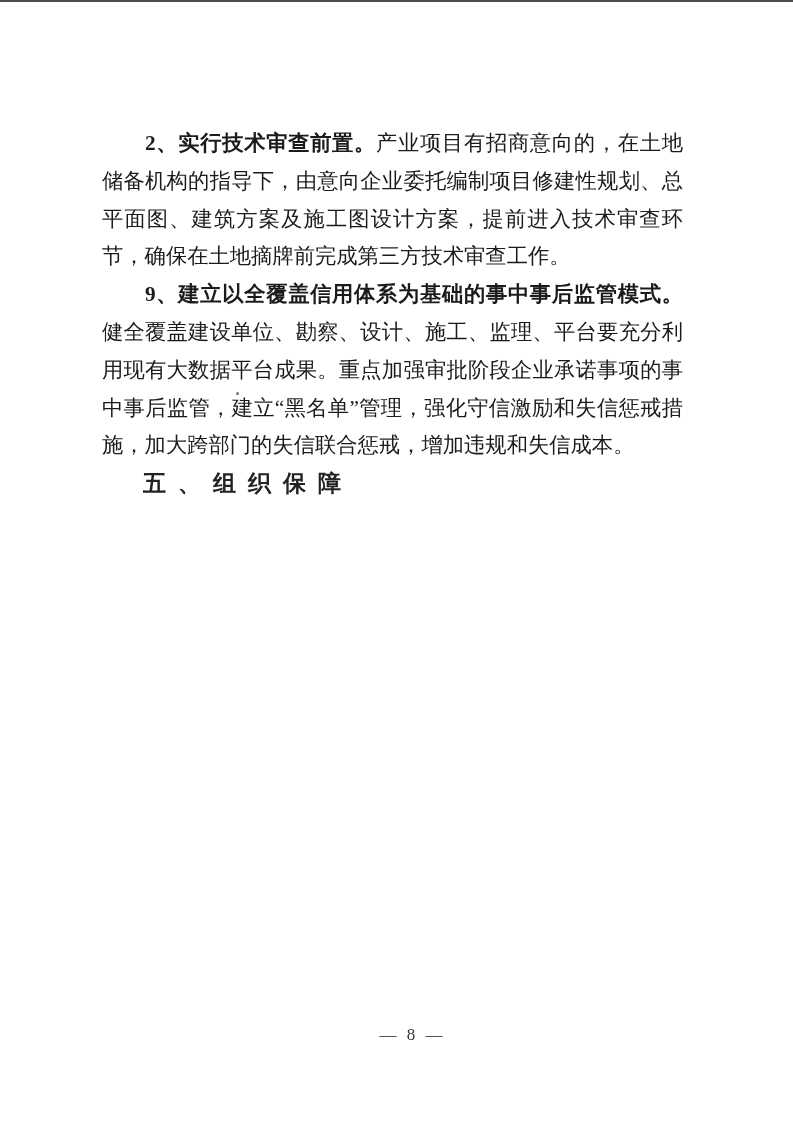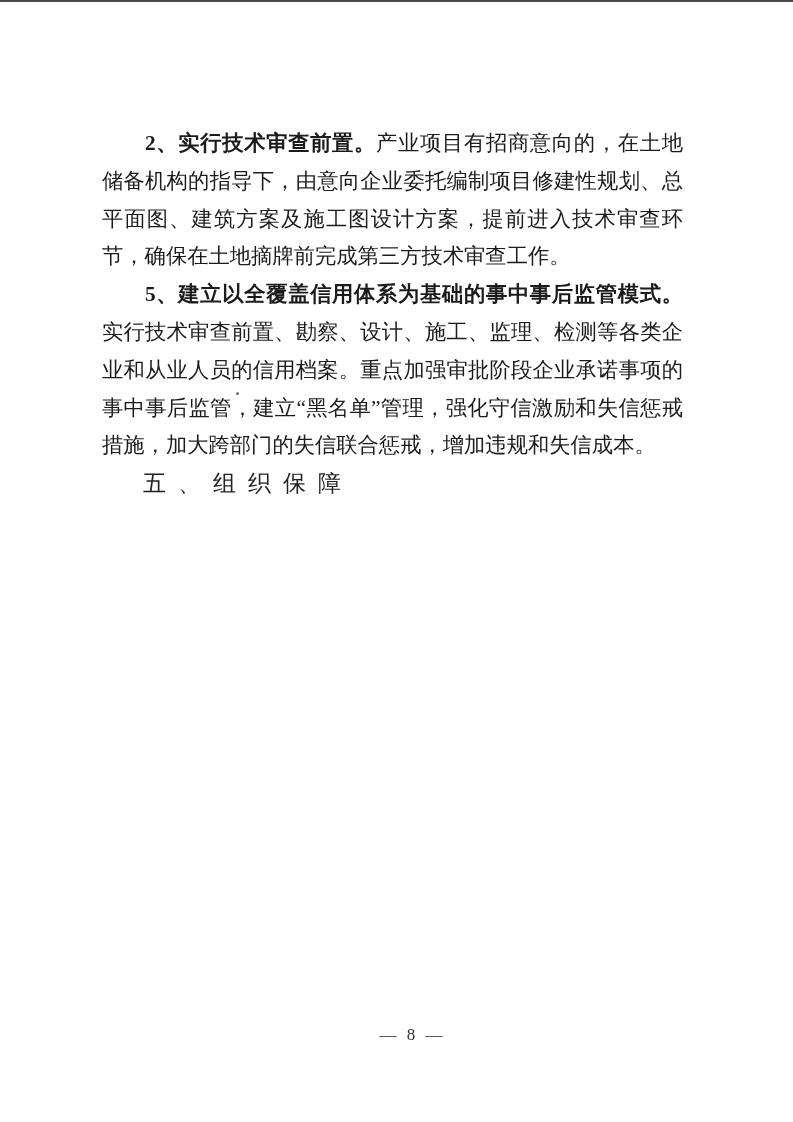--- a/index.html
+++ b/index.html
@@ -51,21 +51,21 @@
     text-indent: 43px;
     word-break: break-all;
     color: #1b1b1b;
   }
   .para .lead {
     font-weight: 700;
   }
   .section-heading {
     margin: 0;
     font-family: "Liberation Sans", "DejaVu Sans", sans-serif;
-    font-weight: 400;
+    font-weight: 700;
     font-size: 23px;
     line-height: 37.8px;
     text-indent: 41px;
     letter-spacing: 12px;
     color: #222222;
   }
   .footer {
     position: absolute;
     left: 0;
     top: 1022px;
@@ -88,21 +88,21 @@
 
   <div class="content">
 
     <p class="para"><span class="lead">2、实行技术审查前置。</span><span>产业项目有招商意向的，在土地储备机构的指导下，由意向企业委托编制项目修建性规划、总平面图、建筑方案及施工图设计方案，提前进入技术审查环节，确保在土地摘牌前完成第三方技术审查工作。</span></p>
 
 
 
 
 
 
-    <p class="para"><span class="lead">5、建立以全覆盖信用体系为基础的事中事后监管模式。</span><span>实行技术审查前置、勘察、设计、施工、监理、检测等各类企业和从业人员的信用档案。重点加强审批阶段企业承诺事项的事中事后监管，建立“黑名单”管理，强化守信激励和失信惩戒措施，加大跨部门的失信联合惩戒，增加违规和失信成本。</span></p>
+    <p class="para"><span class="lead">9、建立以全覆盖信用体系为基础的事中事后监管模式。</span><span>健全覆盖建设单位、勘察、设计、施工、监理、平台要充分利用现有大数据平台成果。重点加强审批阶段企业承诺事项的事中事后监管，建立“黑名单”管理，强化守信激励和失信惩戒措施，加大跨部门的失信联合惩戒，增加违规和失信成本。</span></p>
 
     <p class="section-heading">五、组织保障</p>
 
   </div>
 
   <div class="footer">— 8 —</div>
 
 </div>
 
 </body></html>

